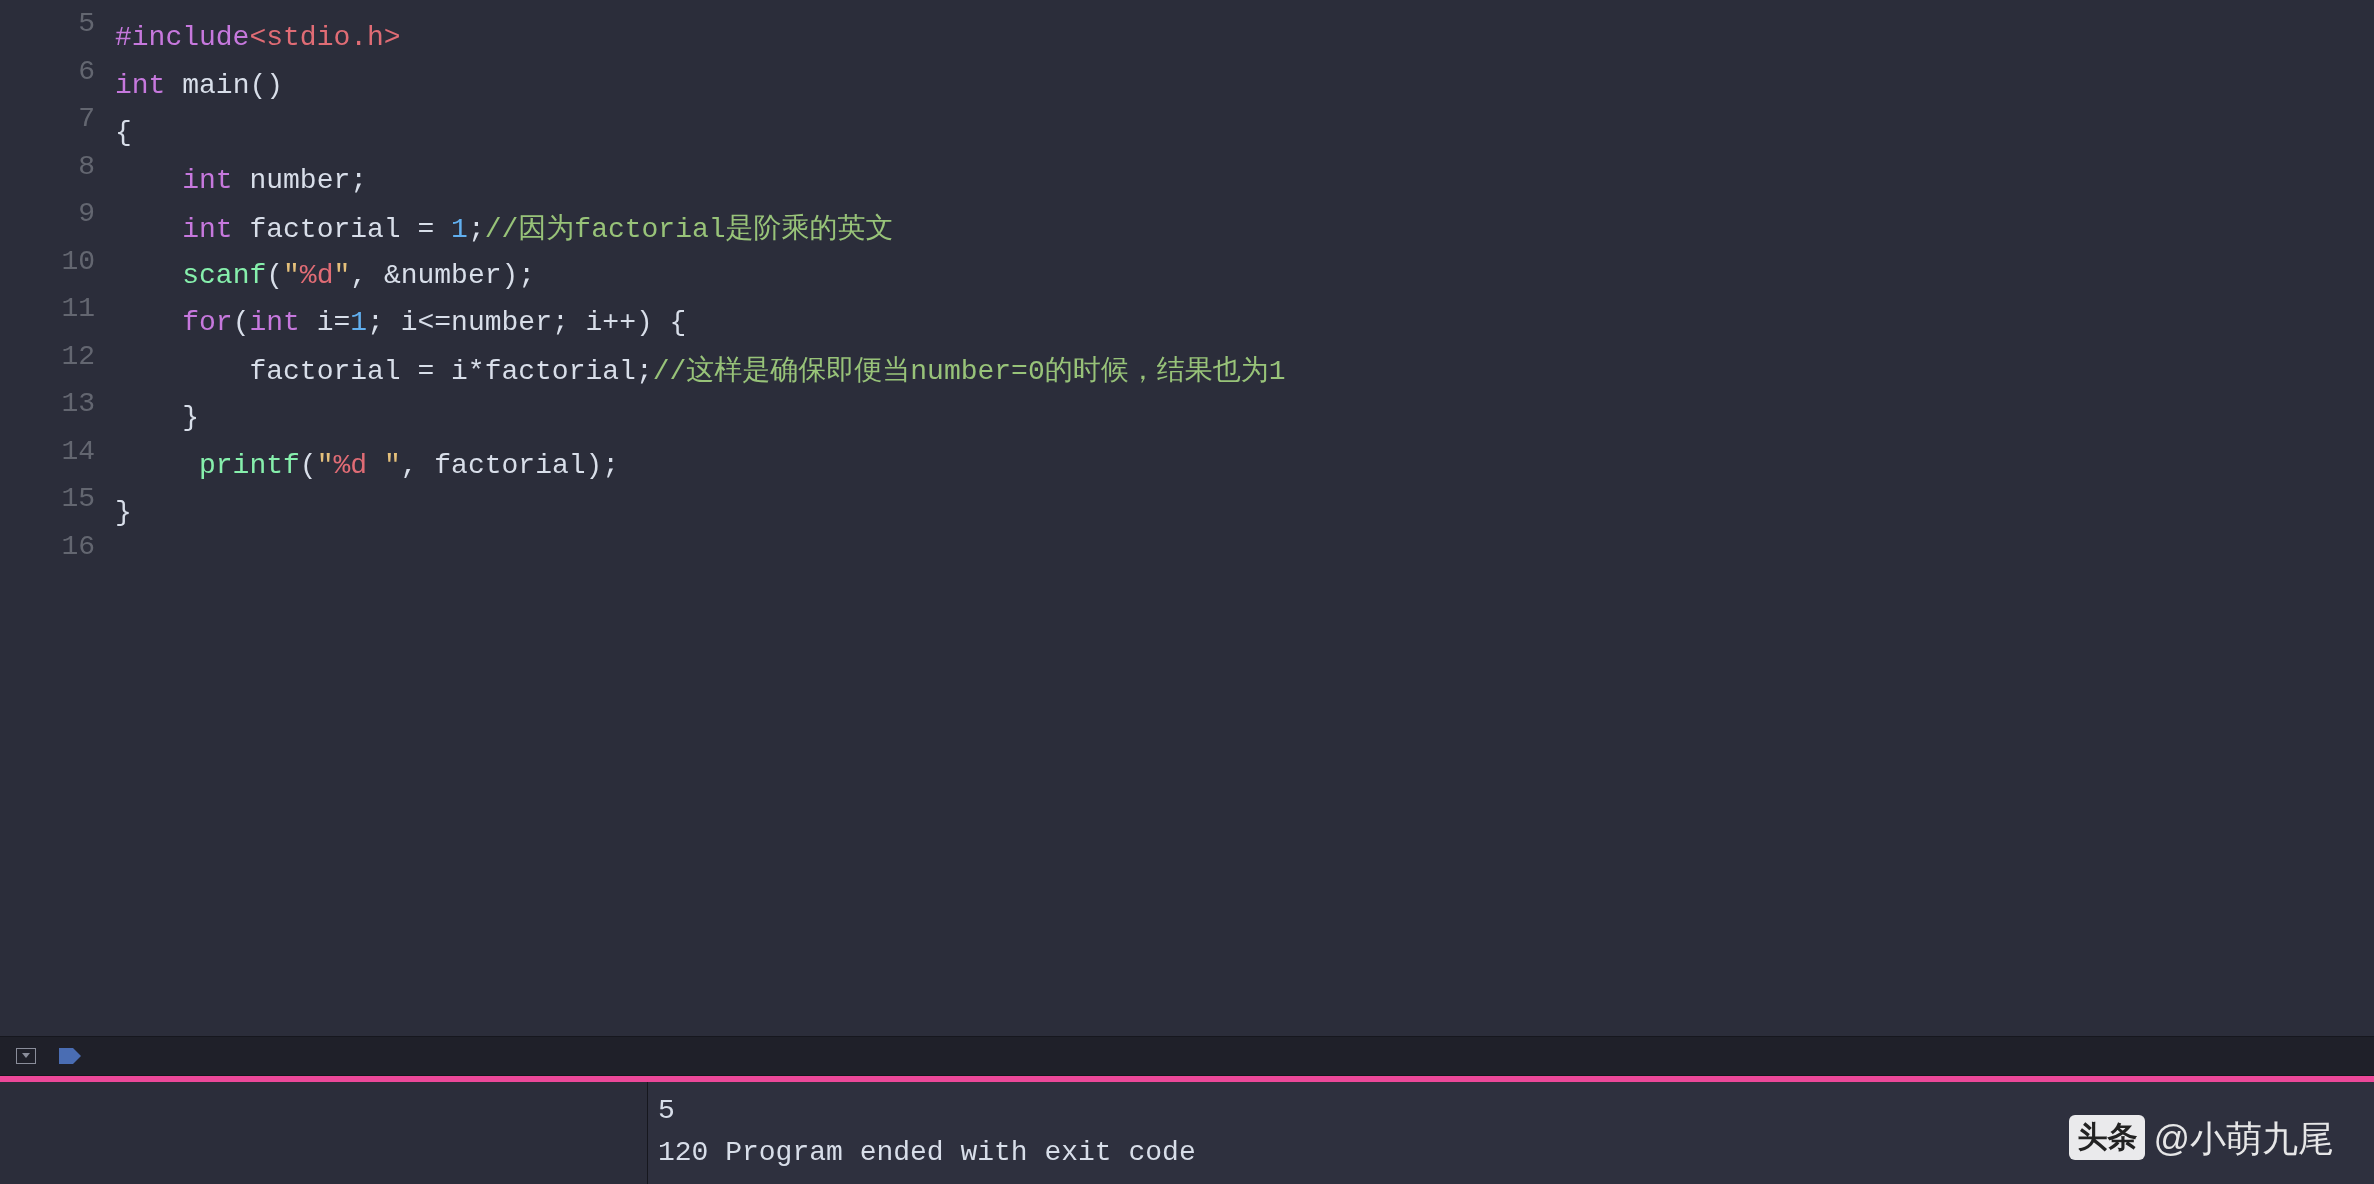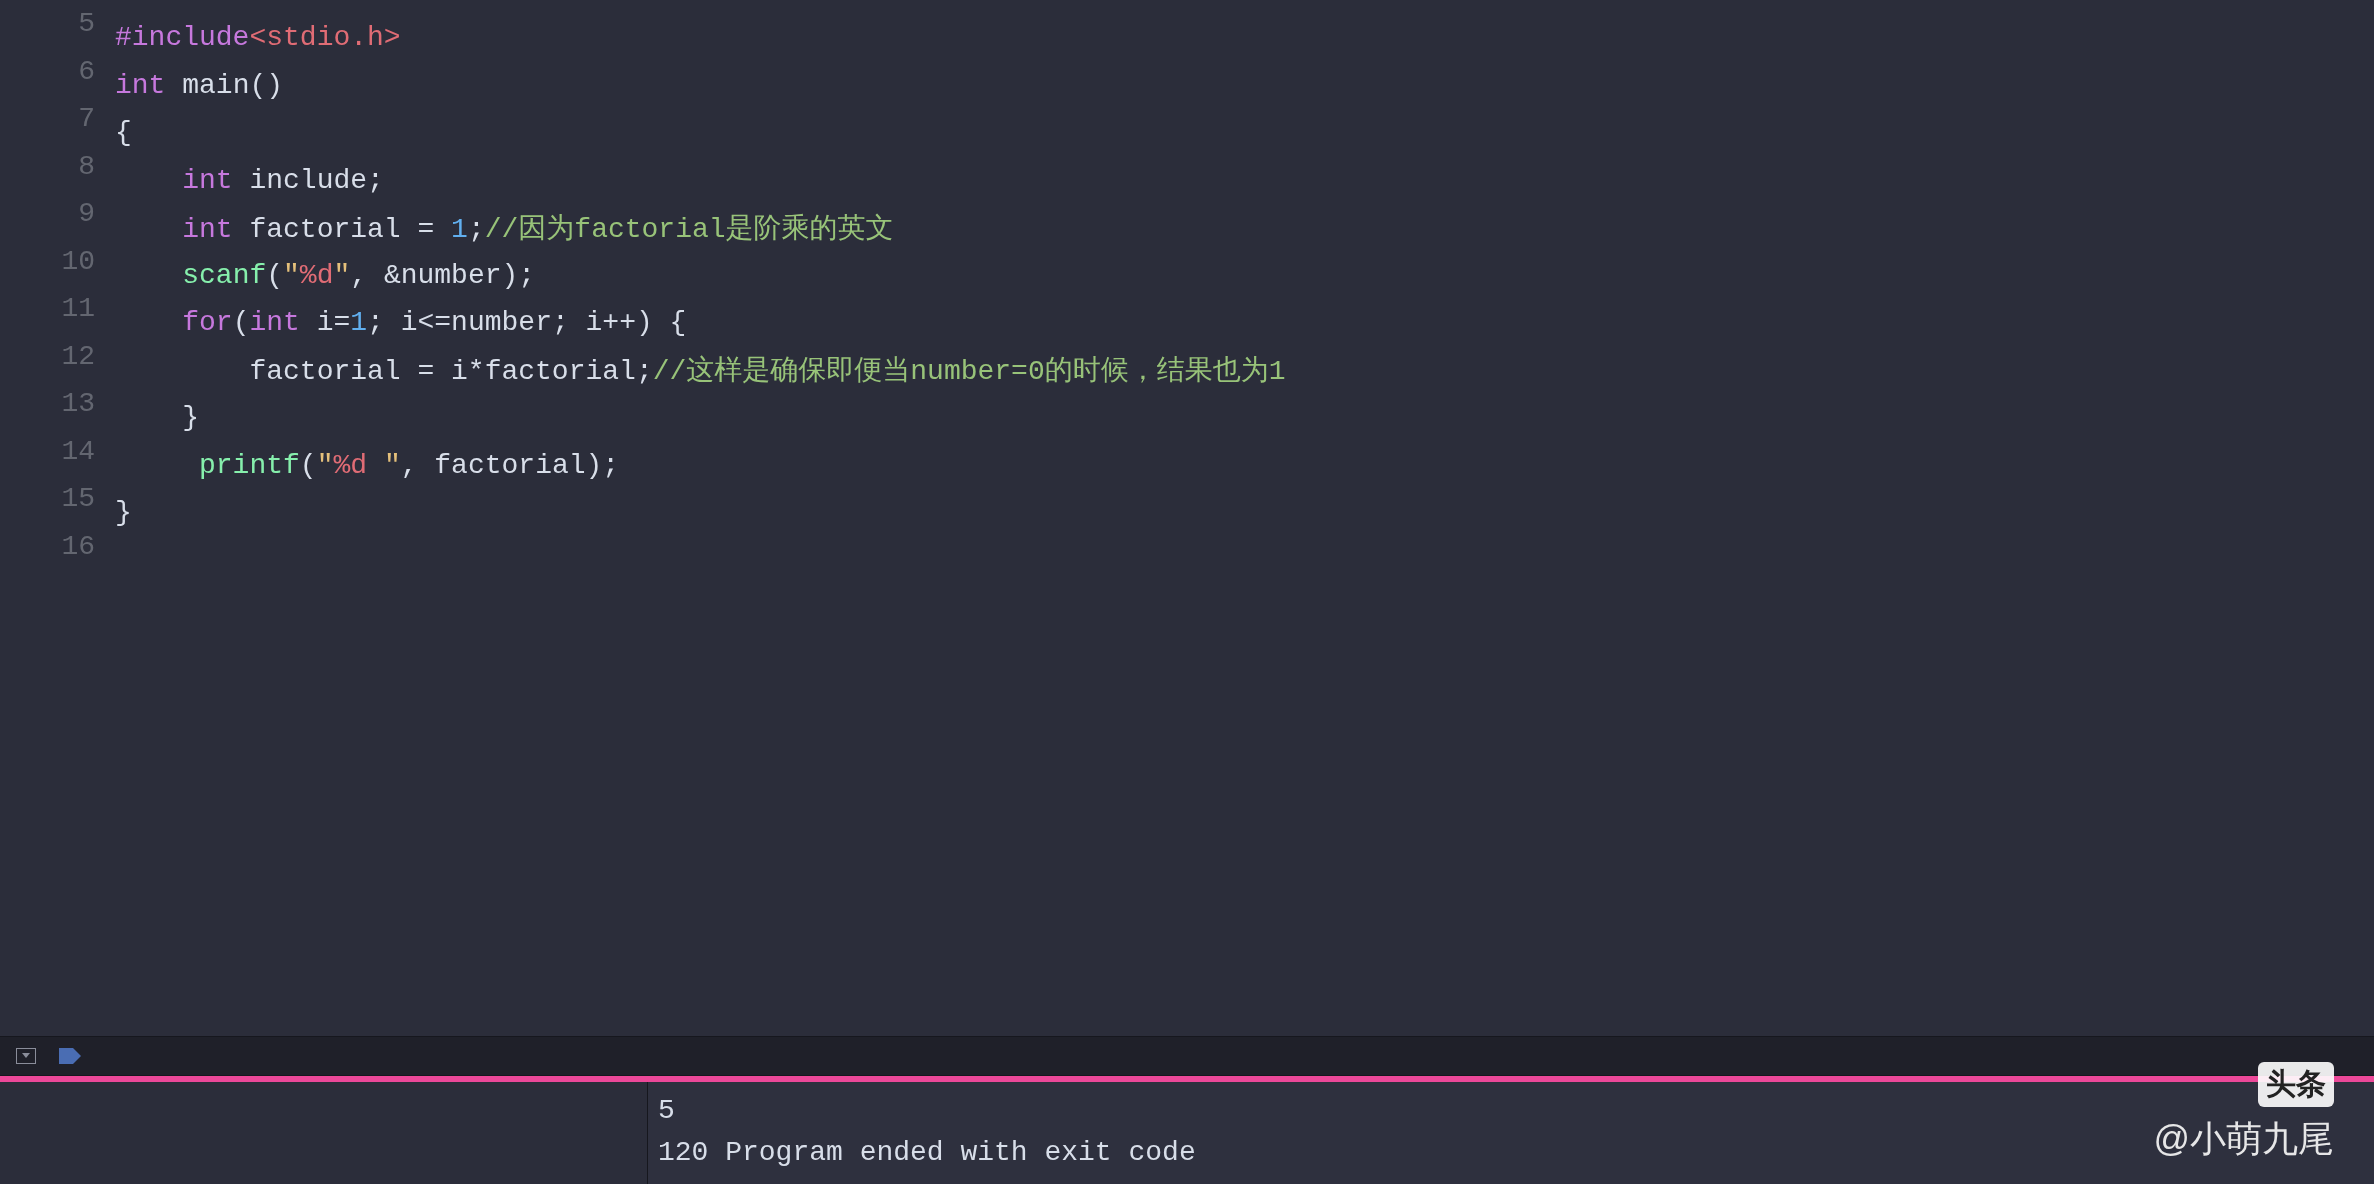--- a/index.html
+++ b/index.html
@@ -96,25 +96,24 @@
       line-height: 1.5;
     }
     .watermark {
       position: absolute;
       right: 40px;
       bottom: 20px;
       font-size: 36px;
       color: rgba(240,240,240,0.95);
       font-family: -apple-system, BlinkMacSystemFont, 'PingFang SC', sans-serif;
       display: flex;
-      align-items: flex-end;
+      align-items: flex-start;
       gap: 8px;
       pointer-events: none;
       font-weight: 500;
-      flex-direction: column;
     }
     .watermark-badge {
       background: rgba(255,255,255,0.9);
       color: #222;
       border-radius: 6px;
       padding: 2px 8px;
       font-size: 30px;
       font-weight: bold;
     }
   </style>
@@ -134,21 +133,21 @@
       <span class="line-content"><span class="tok-keyword">int</span><span class="tok-plain"> main</span><span class="tok-punct">()</span></span>
     </div>
 
     <div class="line">
       <span class="line-number">7</span>
       <span class="line-content"><span class="tok-punct">{</span></span>
     </div>
 
     <div class="line">
       <span class="line-number">8</span>
-      <span class="line-content"><span class="tok-plain">    </span><span class="tok-keyword">int</span><span class="tok-plain"> include;</span></span>
+      <span class="line-content"><span class="tok-plain">    </span><span class="tok-keyword">int</span><span class="tok-plain"> number;</span></span>
     </div>
 
     <div class="line">
       <span class="line-number">9</span>
       <span class="line-content"><span class="tok-plain">    </span><span class="tok-keyword">int</span><span class="tok-plain"> factorial </span><span class="tok-punct">= </span><span class="tok-number">1</span><span class="tok-punct">;</span><span class="tok-comment">//因为factorial是阶乘的英文</span></span>
     </div>
 
     <div class="line">
       <span class="line-number">10</span>
       <span class="line-content"><span class="tok-plain">    </span><span class="tok-function">scanf</span><span class="tok-punct">(</span><span class="tok-string">"</span><span class="tok-format">%d</span><span class="tok-string">"</span><span class="tok-plain">, &amp;number);</span></span>

